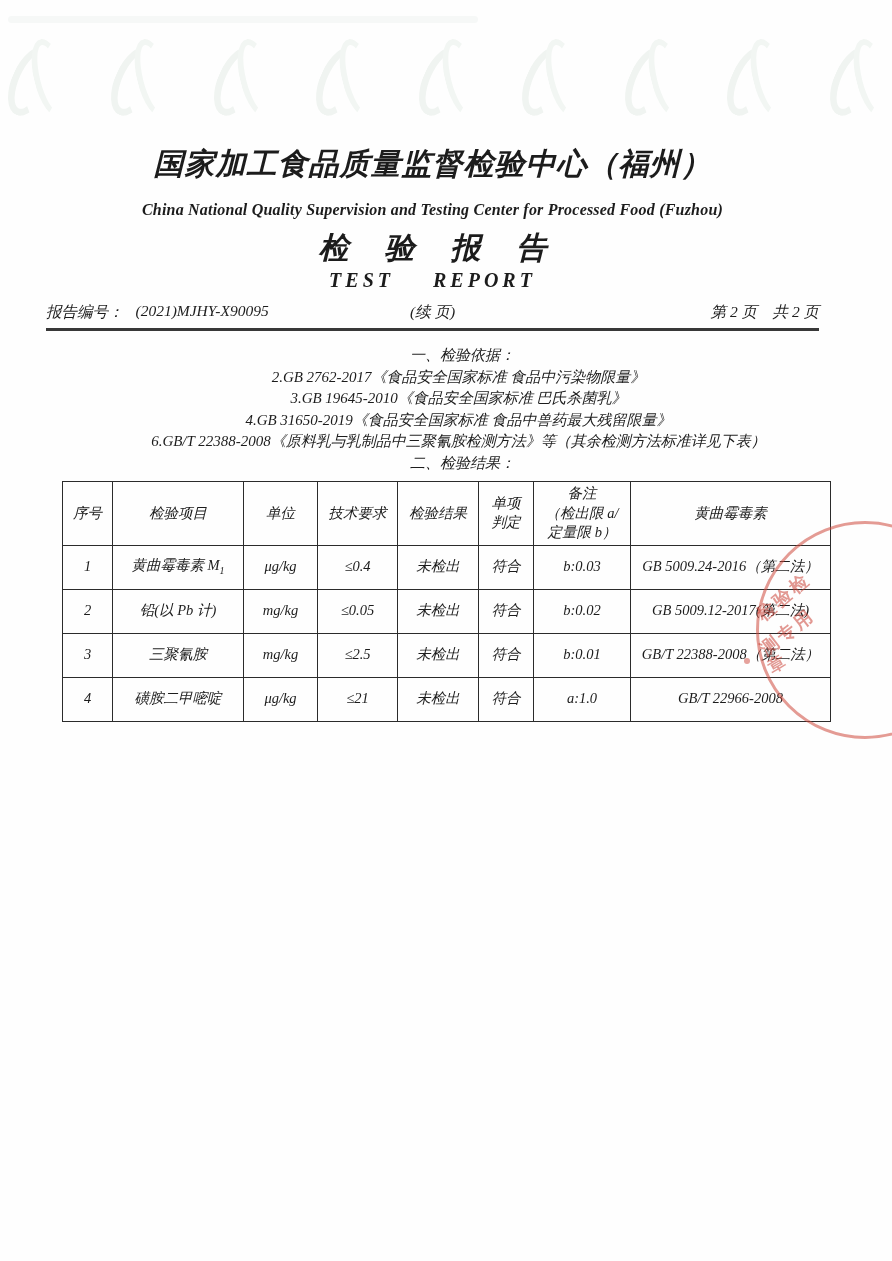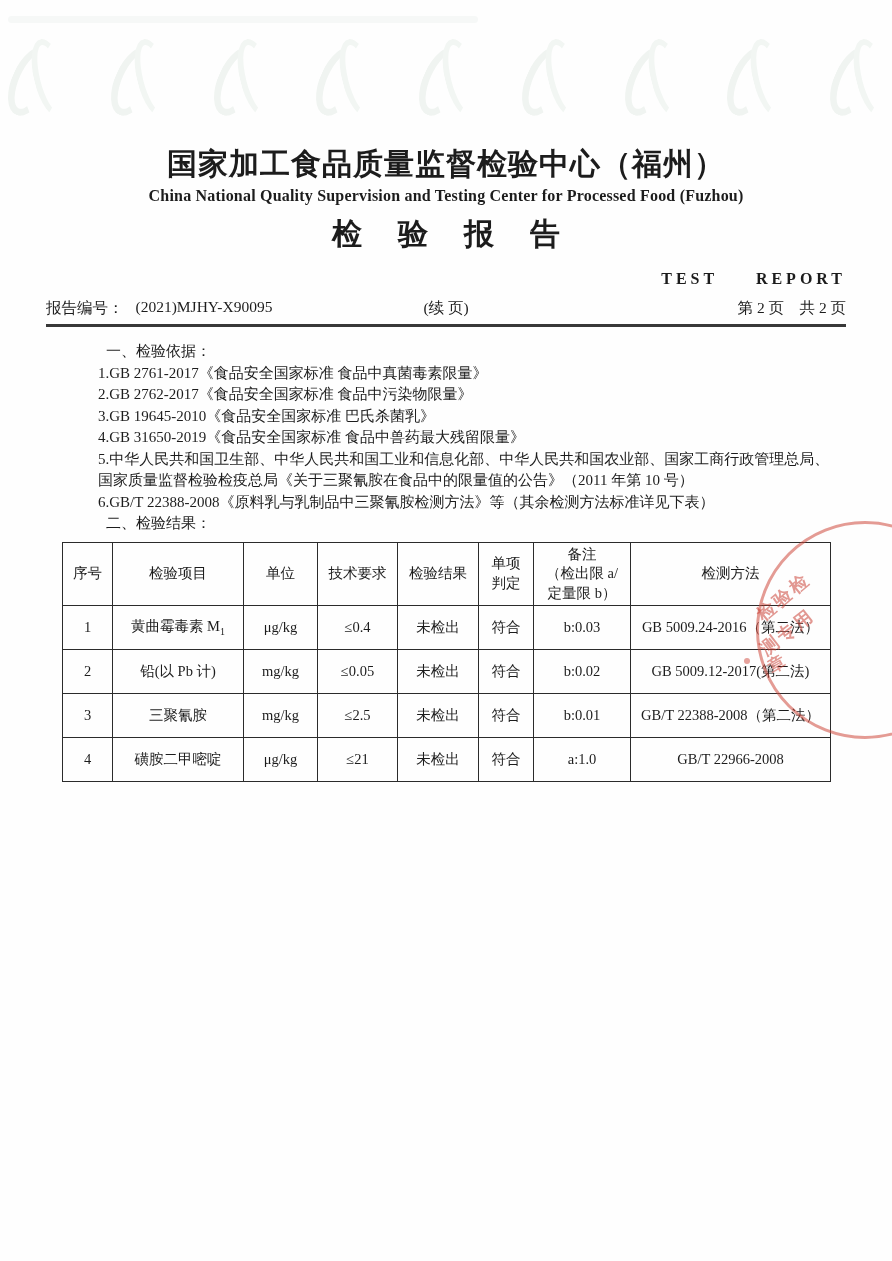--- a/index.html
+++ b/index.html
@@ -13,34 +13,34 @@
   .scan-streak{position:absolute;top:16px;left:8px;width:470px;height:7px;background:#f6f8f7;border-radius:4px;}
   .ghost-row{position:absolute;top:38px;left:6px;right:6px;height:86px;display:flex;justify-content:space-between;}
   .ghost{position:relative;width:58px;height:80px;}
   .ghost::before{content:'';position:absolute;left:6px;top:6px;width:24px;height:60px;
     border:7px solid transparent;border-bottom-color:#f0f4f1;border-left-color:#f0f4f1;
     border-radius:50%;transform:rotate(24deg);}
   .ghost::after{content:'';position:absolute;left:28px;top:0;width:20px;height:68px;
     border:6px solid transparent;border-top-color:#f2f6f3;border-left-color:#f2f6f3;
     border-radius:50%;transform:rotate(-14deg);}
 
-  .content{position:relative;padding:146px 46px 0 46px;}
+  .content{position:relative;padding:146px 73px 0 46px;font-style:italic;}
 
   .title-cn{text-align:center;font-size:30px;font-weight:bold;letter-spacing:1px;line-height:1.2;}
-  .title-en{text-align:center;font-size:16px;font-weight:bold;margin-top:5px;letter-spacing:0.2px;}
+  .title-en{text-align:center;font-size:16px;font-weight:bold;margin-top:19px;letter-spacing:0.2px;}
   .report-title-cn{text-align:center;font-size:30px;font-weight:bold;letter-spacing:36px;padding-left:36px;margin-top:12px;line-height:1.1;}
-  .report-title-en{text-align:right;font-size:16px;font-weight:bold;letter-spacing:4px;word-spacing:30px;margin-top:20px;}
+  .report-title-en{text-align:center;font-size:20px;font-weight:bold;letter-spacing:4px;word-spacing:30px;margin-top:5px;}
 
   .report-meta{display:flex;align-items:baseline;margin-top:10px;font-size:15.5px;}
   .meta-left{flex:1;display:flex;gap:12px;white-space:nowrap;}
   .meta-center{flex:0 0 auto;}
   .meta-right{flex:1;text-align:right;white-space:nowrap;}
   .rule{height:3px;background:#383838;margin-top:5px;}
 
-  .body-text{margin:14px 0 0 52px;font-size:15px;line-height:21.5px;max-width:736px;}
+  .body-text{margin:14px 0 0 52px;font-size:15px;line-height:21.5px;max-width:736px;text-align:center;}
   .section-heading{text-indent:8px;}
   .basis-item{margin:0;}
 
   table.results{border-collapse:collapse;margin:7px 0 0 16px;table-layout:fixed;width:768px;}
   table.results th,table.results td{
     border:1.4px solid #2b2b2b;font-size:14.5px;font-weight:normal;
     text-align:center;vertical-align:middle;padding:2px 3px;line-height:1.35;
     overflow:hidden;
   }
   table.results th{height:56px;}
@@ -91,25 +91,23 @@
         <span>报告编号：</span>
         <span>(2021)MJHY-X90095</span>
       </span>
       <span class="meta-center">(续 页)</span>
       <span class="meta-right">第 2 页　共 2 页</span>
     </div>
     <div class="rule"></div>
 
     <div class="body-text">
       <div class="section-heading">一、检验依据：</div>
-      <p class="basis-item">1.GB 2761-2017《食品安全国家标准 食品中真菌毒素限量》</p>
       <p class="basis-item">2.GB 2762-2017《食品安全国家标准 食品中污染物限量》</p>
       <p class="basis-item">3.GB 19645-2010《食品安全国家标准 巴氏杀菌乳》</p>
       <p class="basis-item">4.GB 31650-2019《食品安全国家标准 食品中兽药最大残留限量》</p>
-      <p class="basis-item">5.中华人民共和国卫生部、中华人民共和国工业和信息化部、中华人民共和国农业部、国家工商行政管理总局、国家质量监督检验检疫总局《关于三聚氰胺在食品中的限量值的公告》（2011 年第 10 号）</p>
       <p class="basis-item">6.GB/T 22388-2008《原料乳与乳制品中三聚氰胺检测方法》等（其余检测方法标准详见下表）</p>
       <div class="section-heading">二、检验结果：</div>
     </div>
 
     <table class="results">
       <colgroup>
         <col style="width:50px">
           <col style="width:131px">
           <col style="width:74px">
           <col style="width:80px">
@@ -123,21 +121,21 @@
           <th>序号</th>
           <th>检验项目</th>
           <th>单位</th>
           <th>技术要求</th>
           <th>检验结果</th>
           <th class="pre">单项
 判定</th>
           <th class="pre">备注
 （检出限 a/
 定量限 b）</th>
-          <th>检测方法</th>
+          <th>黄曲霉毒素</th>
         </tr>
       </thead>
       <tbody>
         <tr>
           <td>1</td>
           <td class="al"><span>黄曲霉毒素 M</span><sub>1</sub></td>
           <td>μg/kg</td>
           <td>≤0.4</td>
           <td>未检出</td>
           <td>符合</td>

